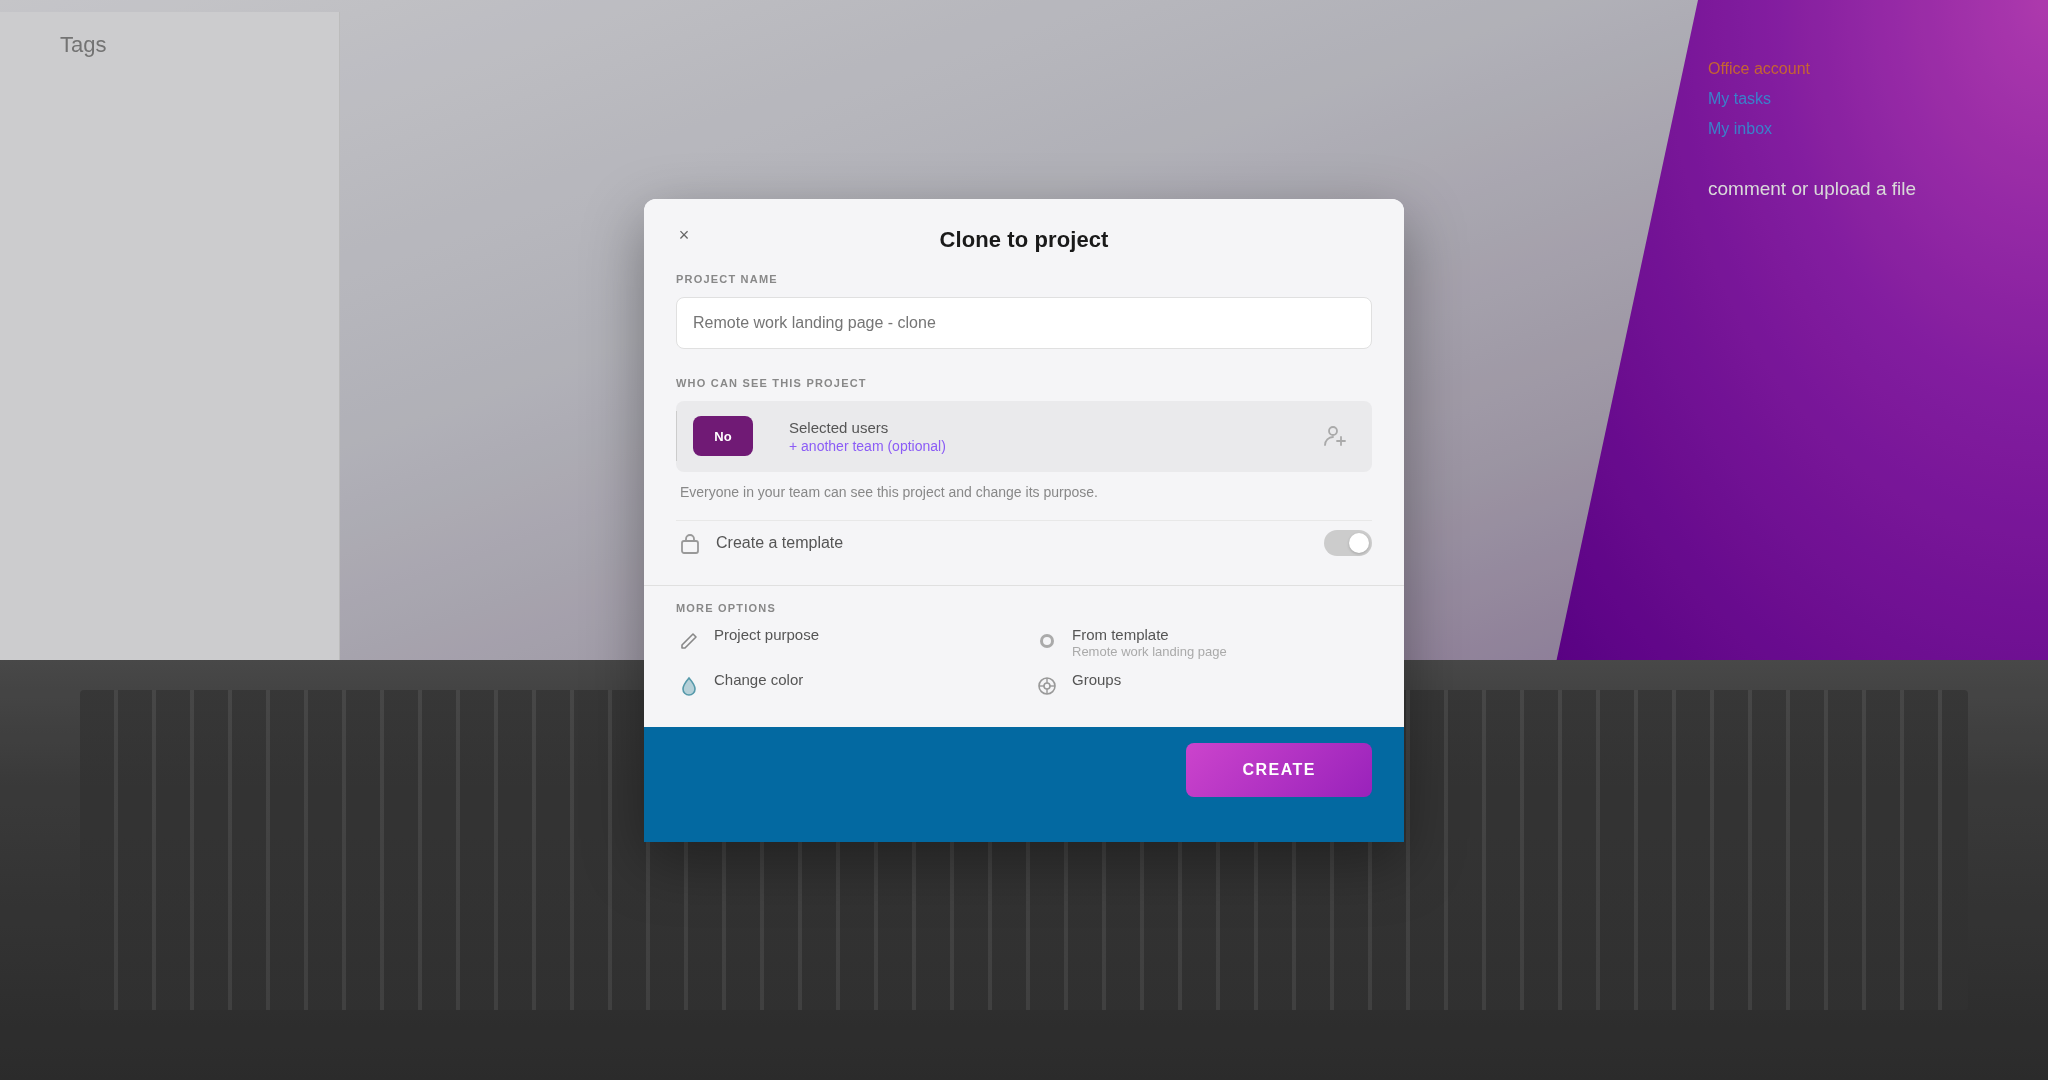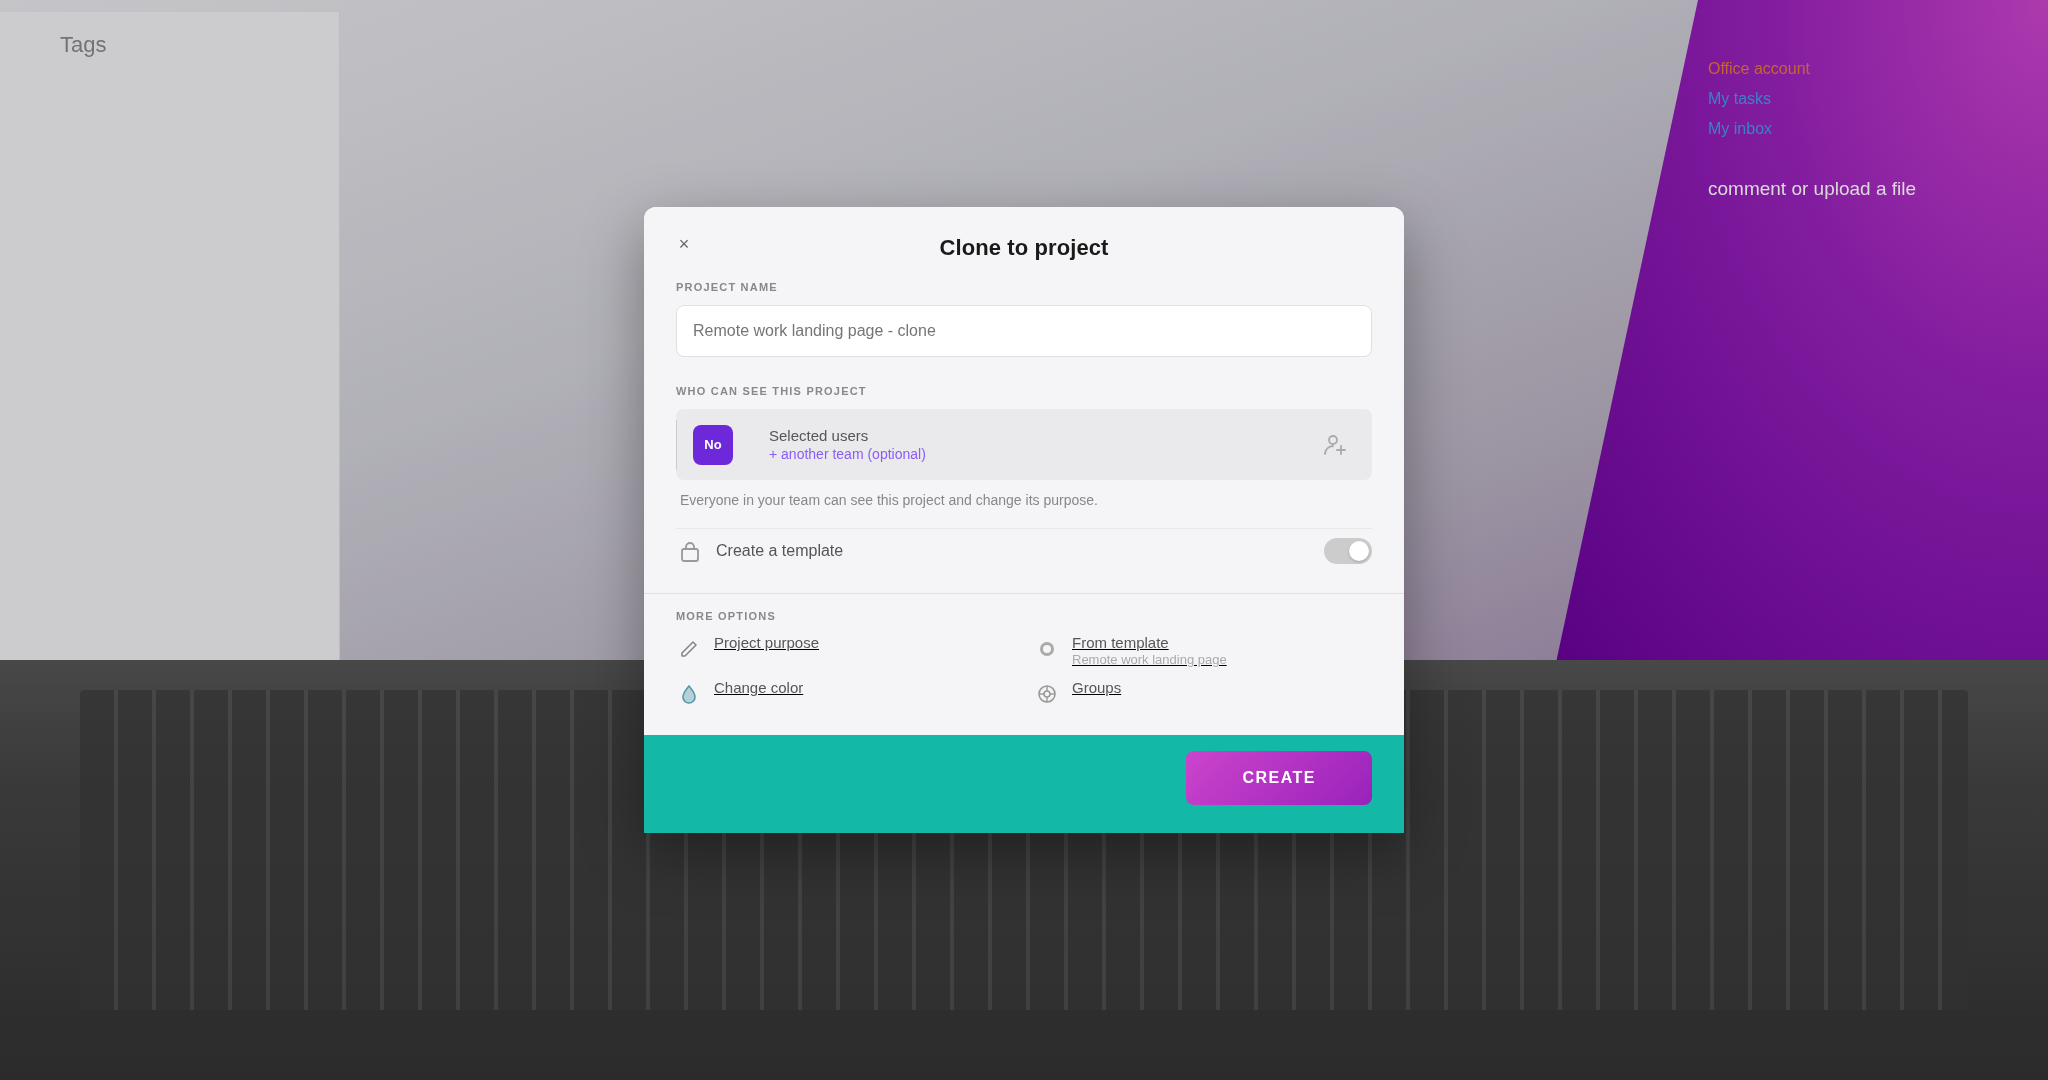--- a/index.html
+++ b/index.html
@@ -189,23 +189,23 @@
       color: #cc44cc;
     }
 
     .visibility-divider {
       width: 1px;
       height: 50px;
       background: #ccc;
     }
 
     .visibility-no-badge {
-      width: 40px;
+      width: 60px;
       height: 40px;
-      background: #6d28d9;
+      background: #701a75;
       border-radius: 8px;
       display: flex;
       align-items: center;
       justify-content: center;
       font-size: 13px;
       font-weight: 700;
       color: #fff;
       margin: 0 16px;
     }
 
@@ -319,41 +319,40 @@
       justify-content: center;
       font-size: 16px;
       color: #888;
       flex-shrink: 0;
       margin-top: 2px;
     }
 
     .option-text {
       display: flex;
       flex-direction: column;
-      text-decoration: underline;
     }
 
     .option-label {
       font-size: 15px;
       color: #555;
       font-weight: 400;
     }
 
     .option-sublabel {
       font-size: 13px;
       color: #aaa;
       margin-top: 1px;
     }
 
     
     .dialog-footer {
       display: flex;
       justify-content: flex-end;
-      padding: 16px 32px 28px;
-      background: #14b8a6;
+      padding: 16px 32px 45px;
+      background: #0369a1;
     }
 
     .create-btn {
       padding: 18px 56px;
       background: linear-gradient(135deg, #cc44cc, #9922bb);
       color: #fff;
       font-size: 16px;
       font-weight: 700;
       letter-spacing: 1.5px;
       border: none;

